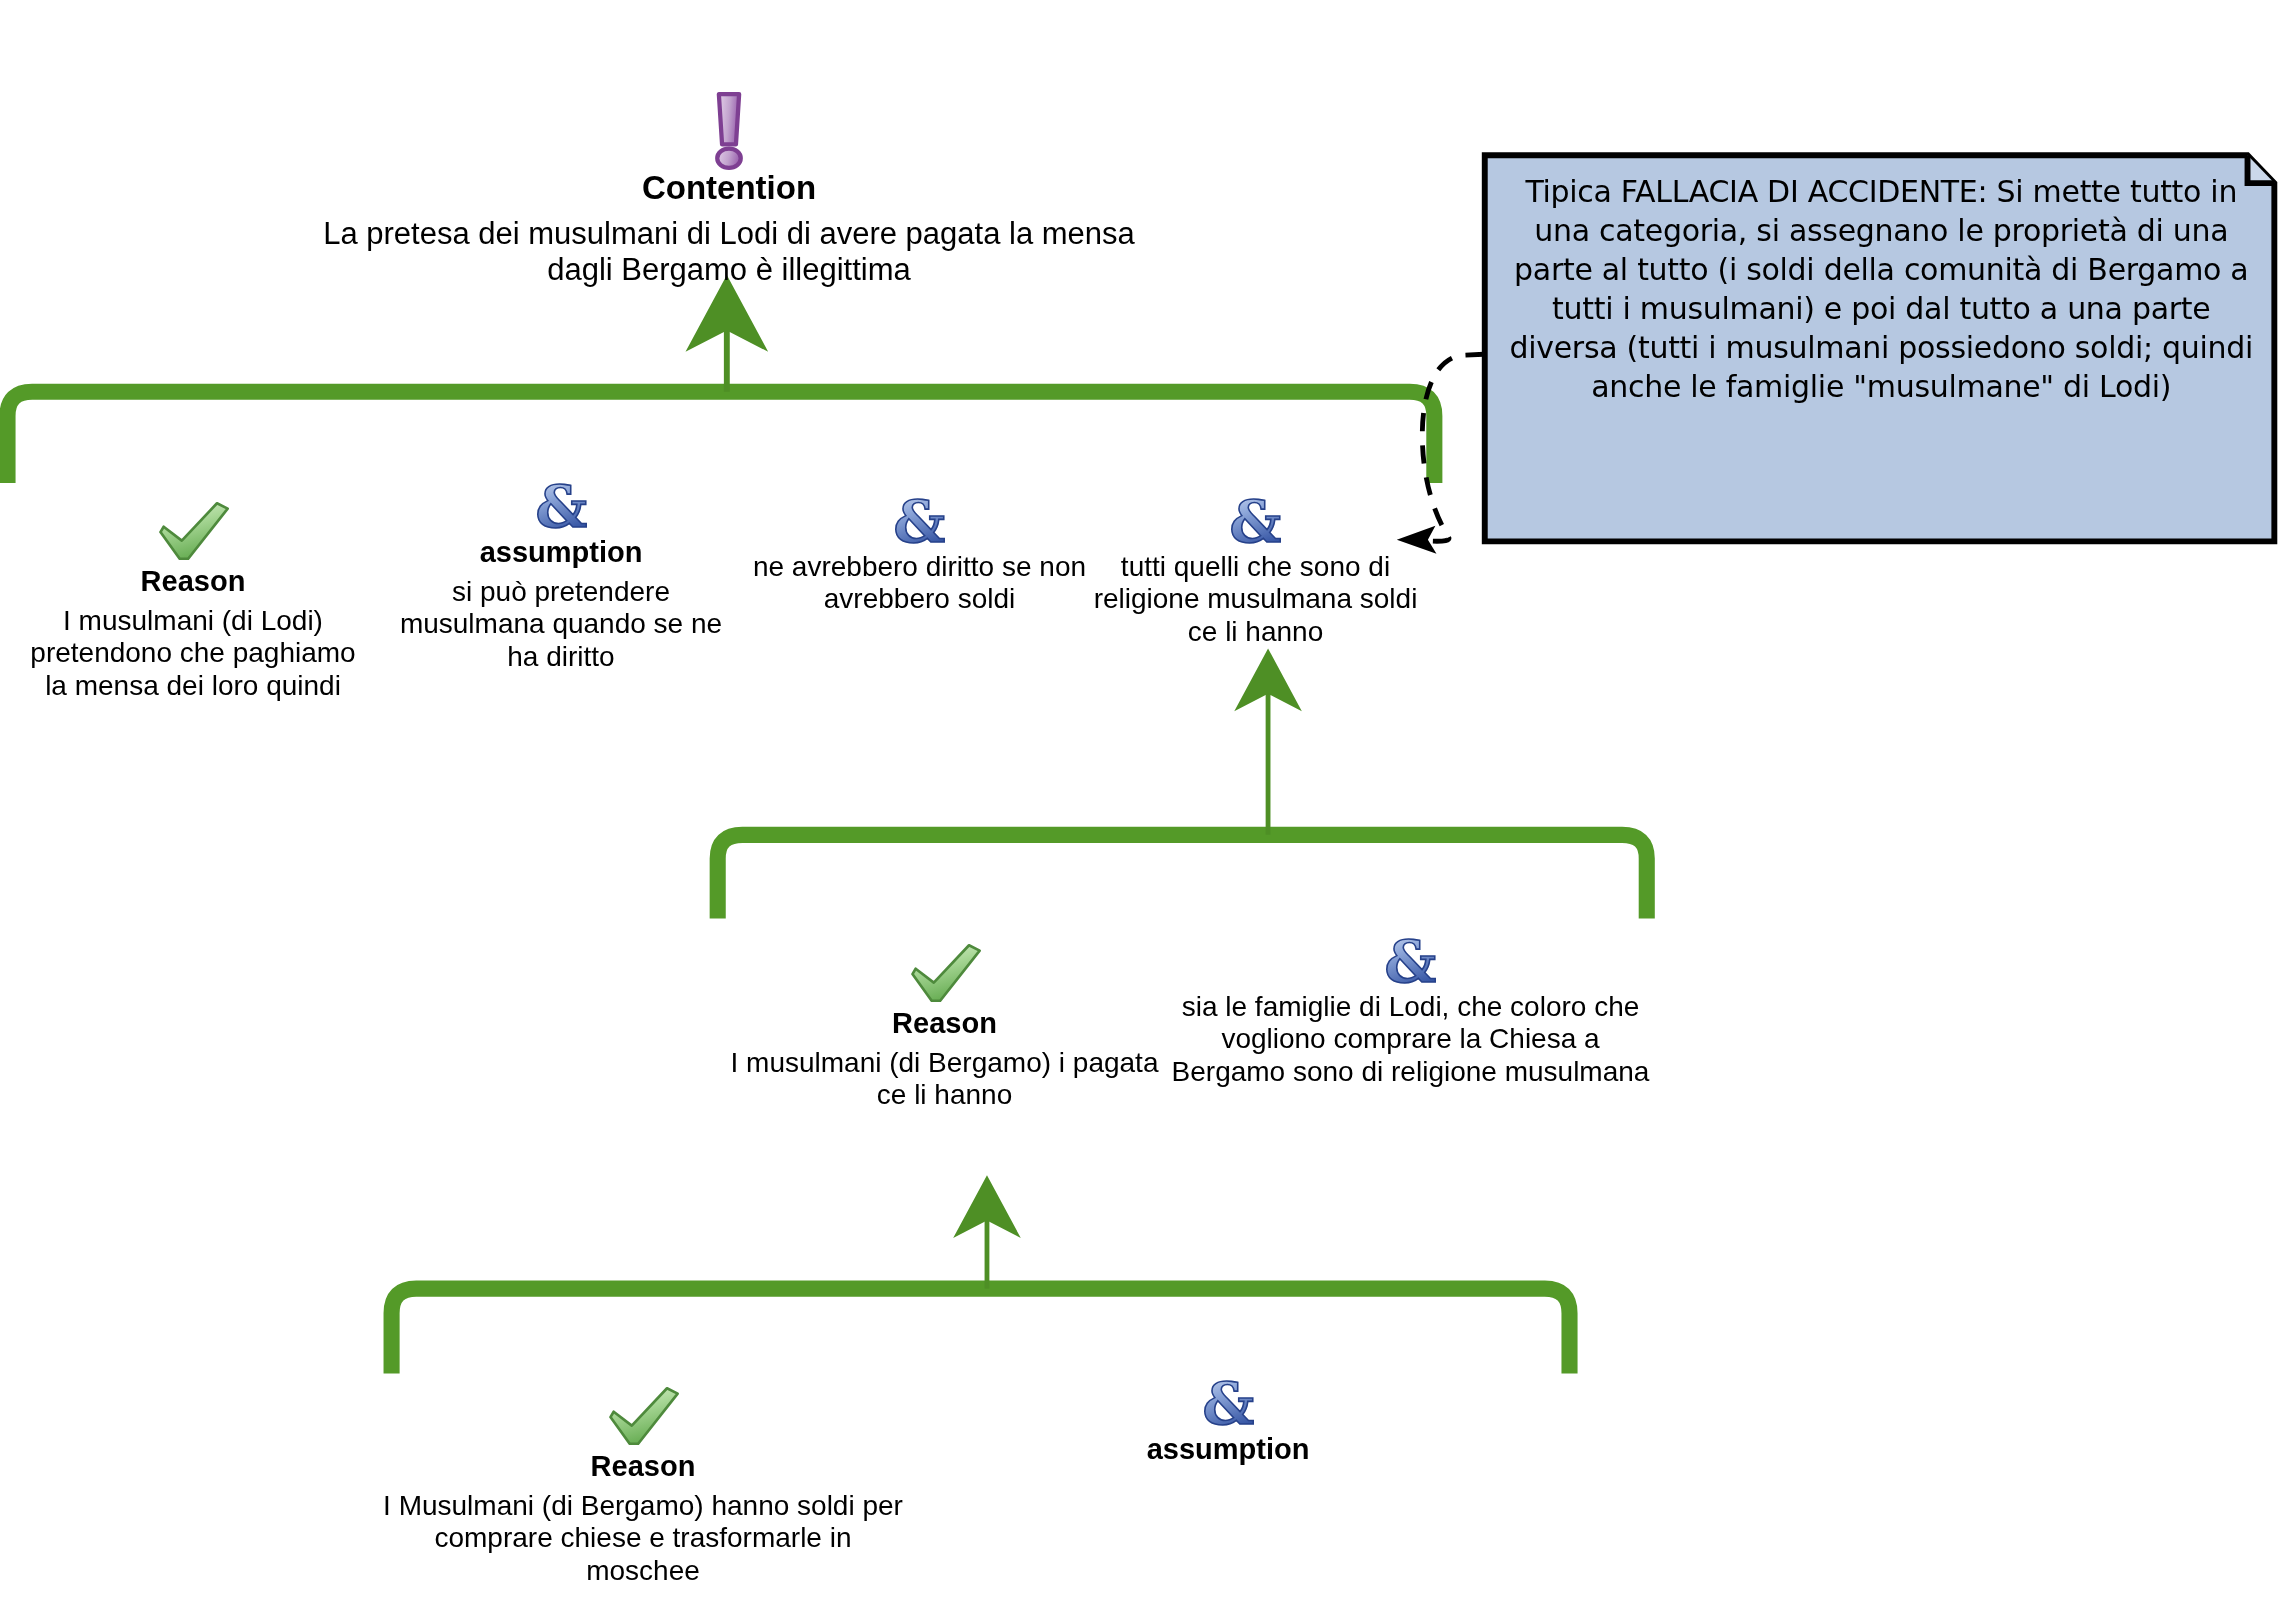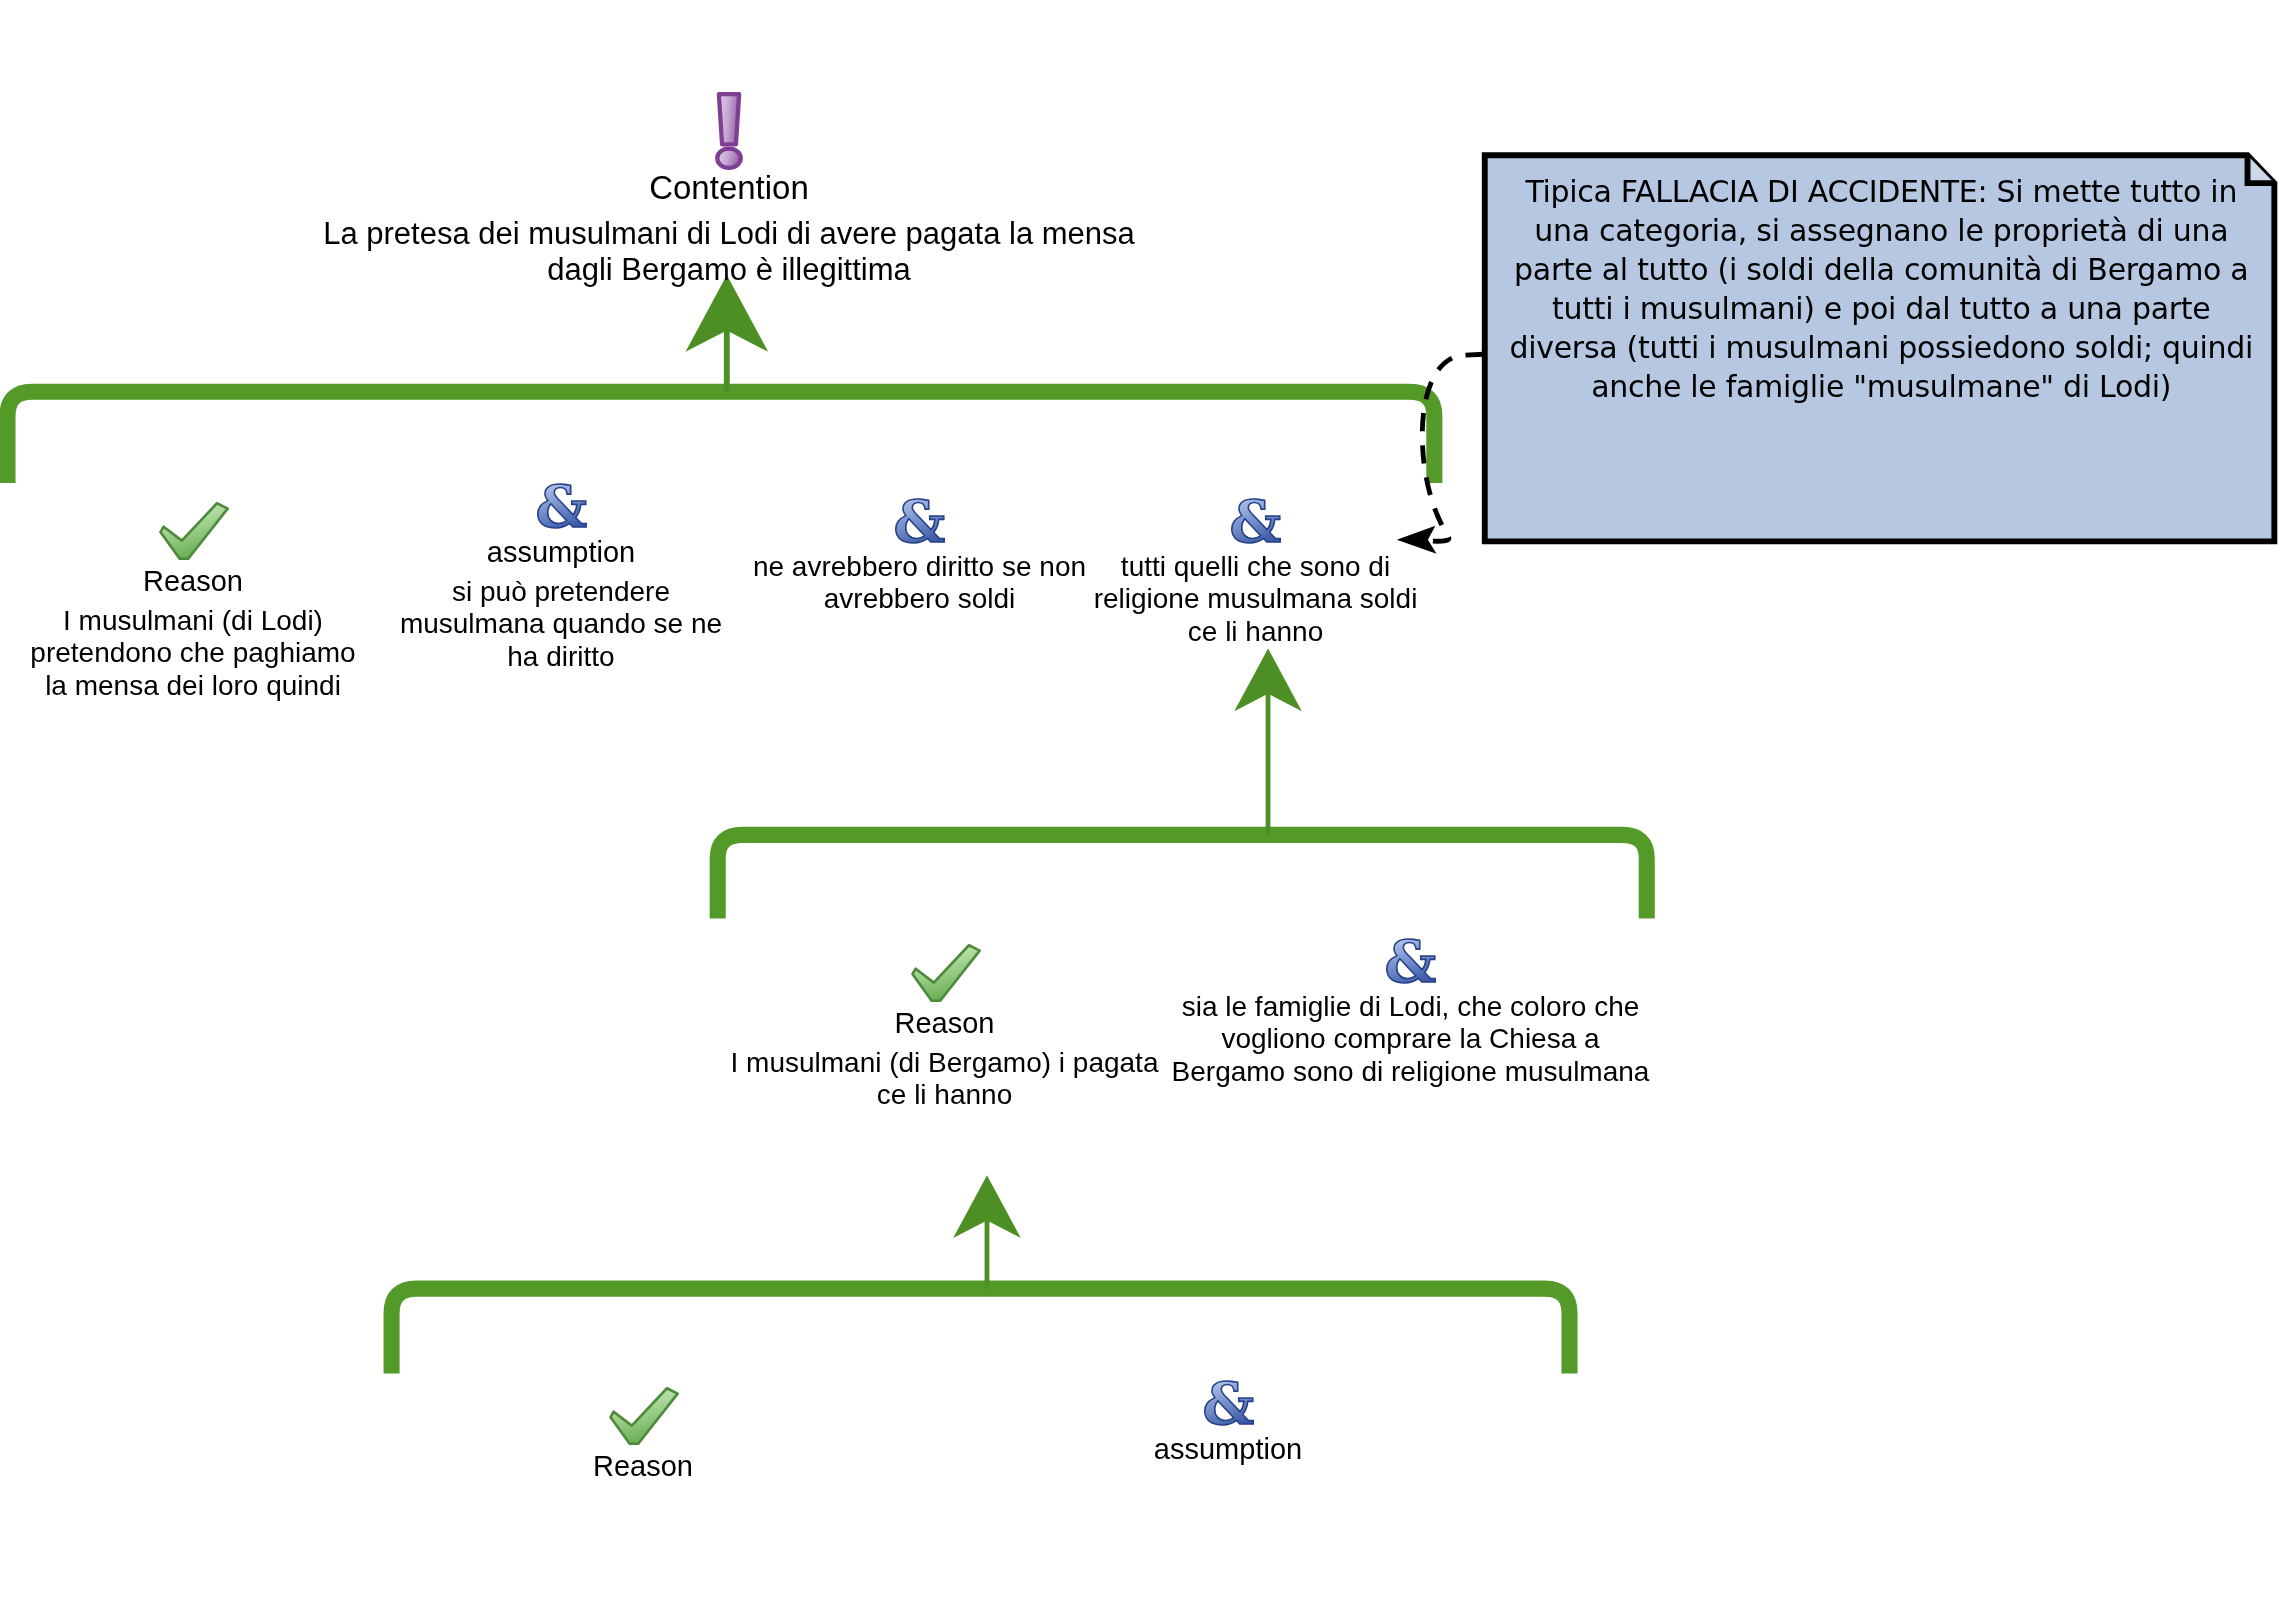--- a/index.html
+++ b/index.html
@@ -7,21 +7,21 @@
     width:2284px;height:1623px;position:relative;overflow:hidden;
     font-family:"Liberation Sans",sans-serif;
     -webkit-font-smoothing:antialiased;
   }
   #canvas{position:absolute;left:0;top:0;width:2284px;height:1623px;}
 
   
   .node{position:absolute;text-align:center;color:#000;}
   .node .icon{display:block;margin:0 auto;}
   .node .type{
-    font-weight:normal;
+    font-weight:bold;
     display:block;
     line-height:1.12;
   }
   .node .body{display:block;line-height:1.16;}
 
   
   #contention{left:300px;top:91px;width:858px;}
   #contention .type{font-size:33px;margin-bottom:8.6px;}
   #contention .body{font-size:31px;}
 
@@ -191,20 +191,21 @@
   <span class="body">sia le famiglie di Lodi, che coloro che vogliono comprare la Chiesa a Bergamo sono di religione musulmana</span>
 </div>
 
 <div class="node r3" id="n-reason3">
   <span class="icon">
     <svg class="ico-check" viewBox="0 0 150 120" xmlns="http://www.w3.org/2000/svg">
       <path d="M 14,62 L 20,52 L 54,78 L 120,8 L 140,18 L 66,112 L 50,112 Z" fill="url(#gradCheck)" stroke="#4E8A3C" stroke-width="5" stroke-linejoin="round"></path>
     </svg>
   </span>
   <span class="type">Reason</span>
+  <span class="body">I Musulmani (di Bergamo) hanno soldi per comprare chiese e trasformarle in moschee</span>
 </div>
 
 <div class="node r3" id="n-assum3">
   <span class="icon">
     <svg class="ico-amp" viewBox="0 0 96 112" xmlns="http://www.w3.org/2000/svg">
       <text x="48" y="96" text-anchor="middle" font-family="DejaVu Serif, serif" font-size="108" font-weight="bold" fill="url(#gradAmp)" stroke="#26418A" stroke-width="3">&amp;</text>
     </svg>
   </span>
   <span class="type">assumption</span>
 </div>

